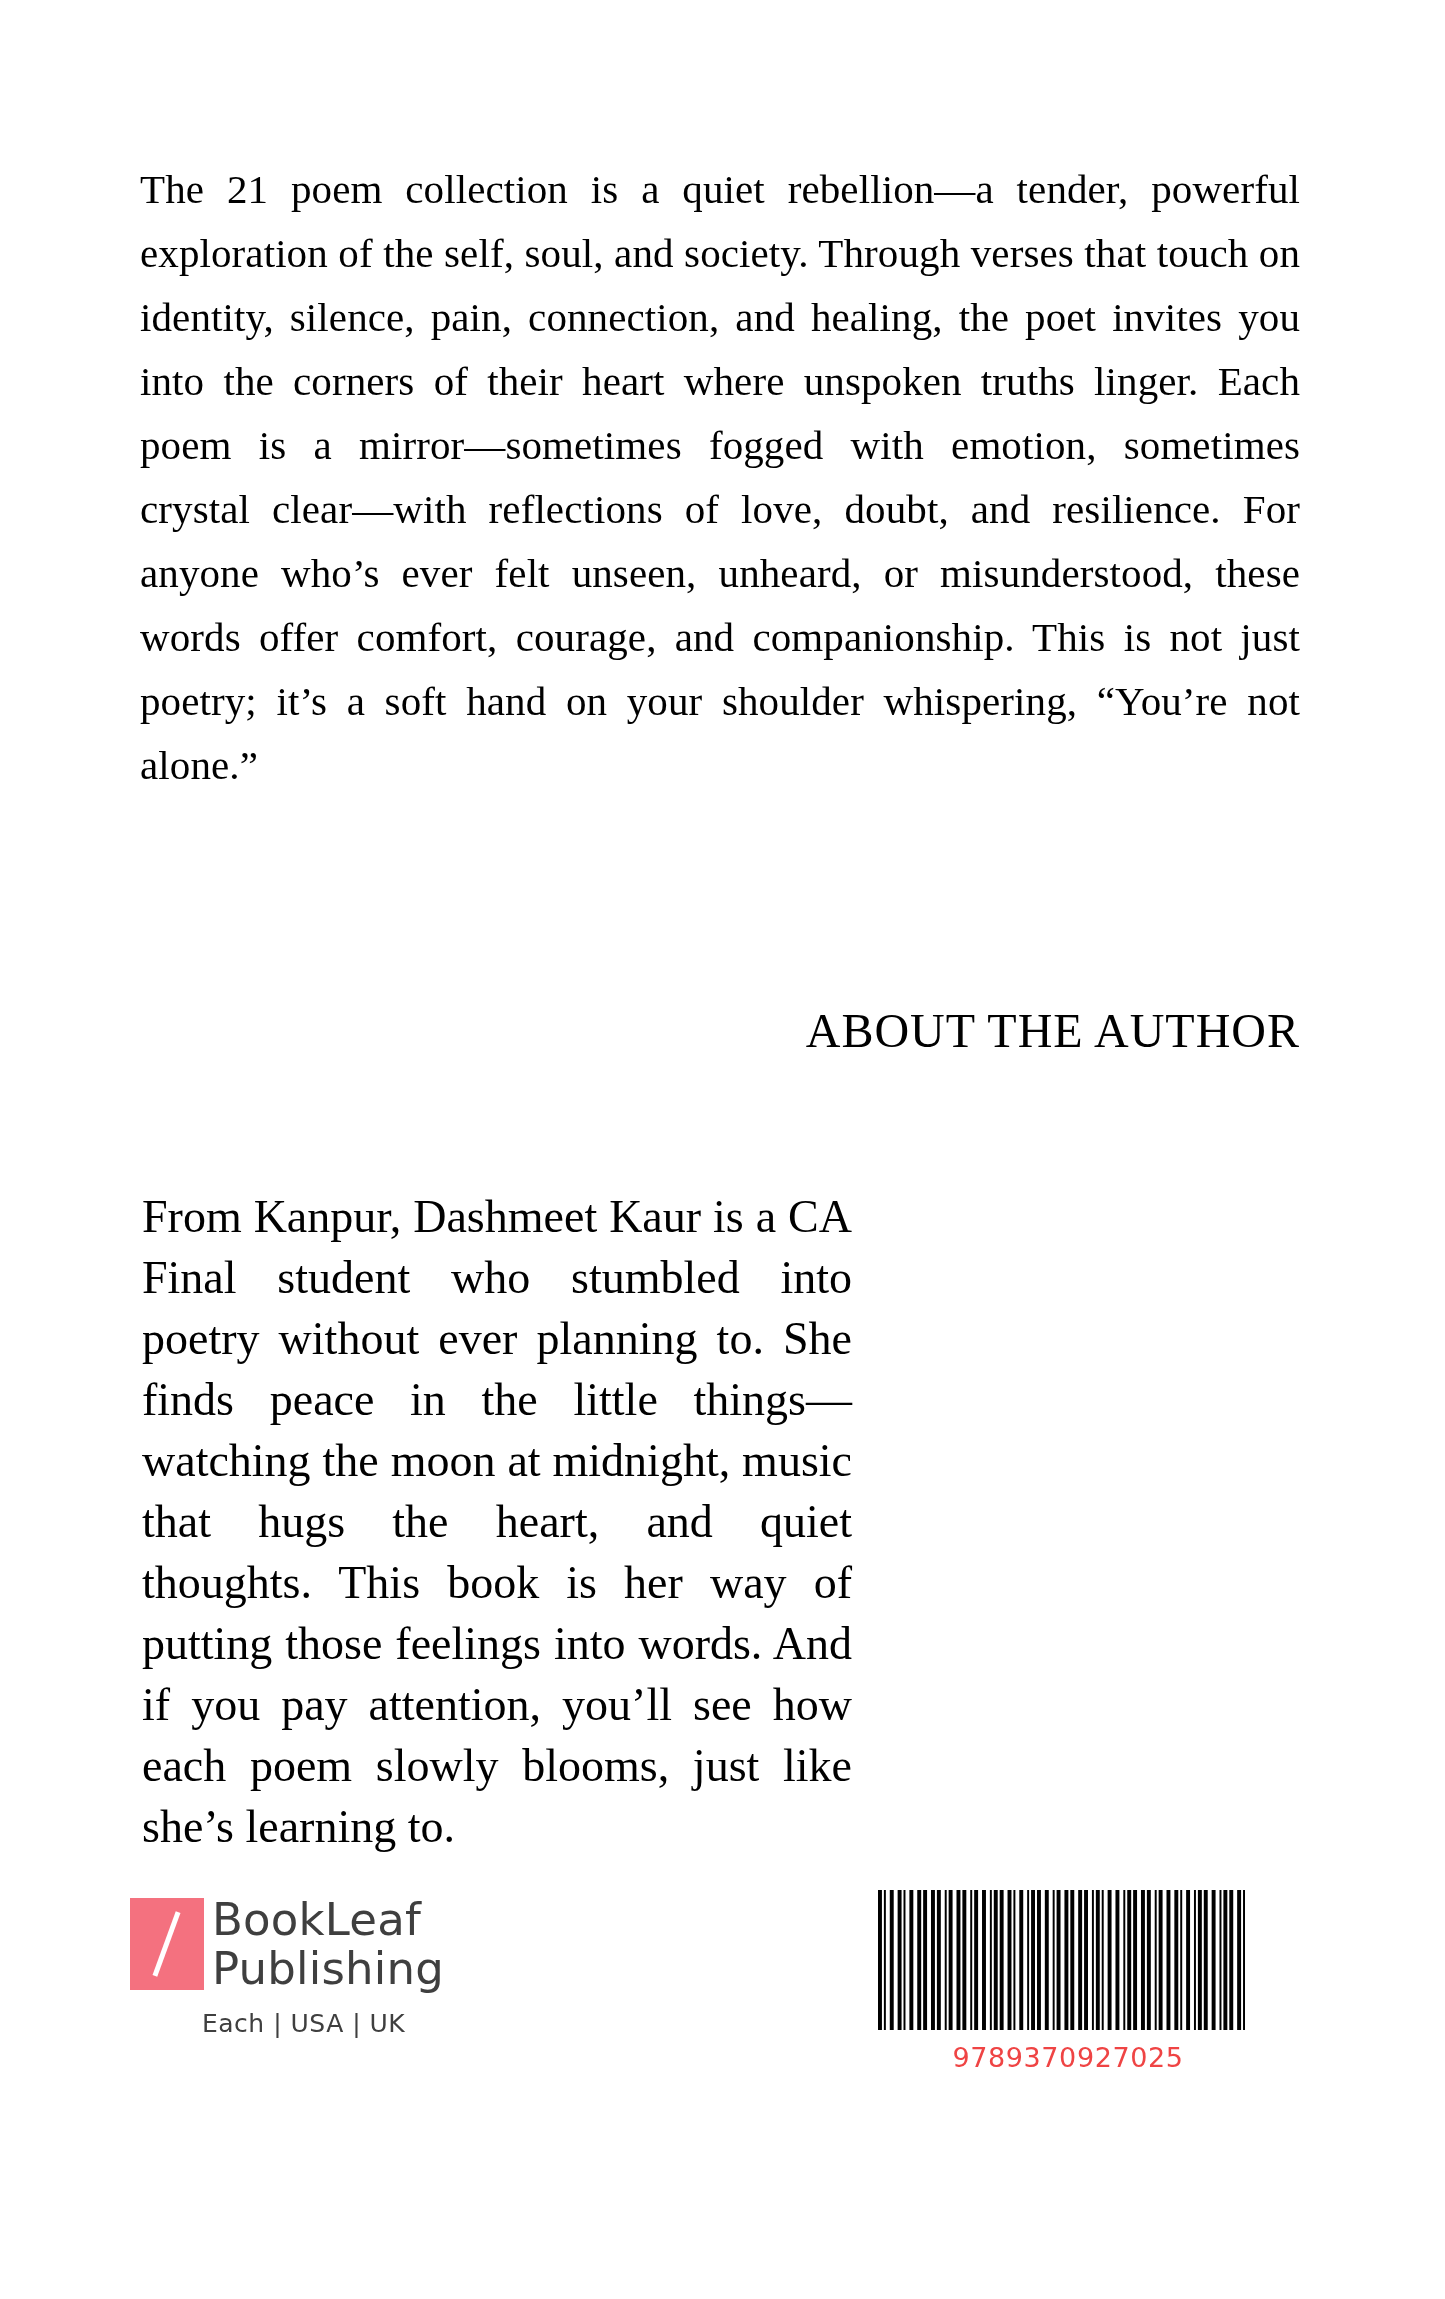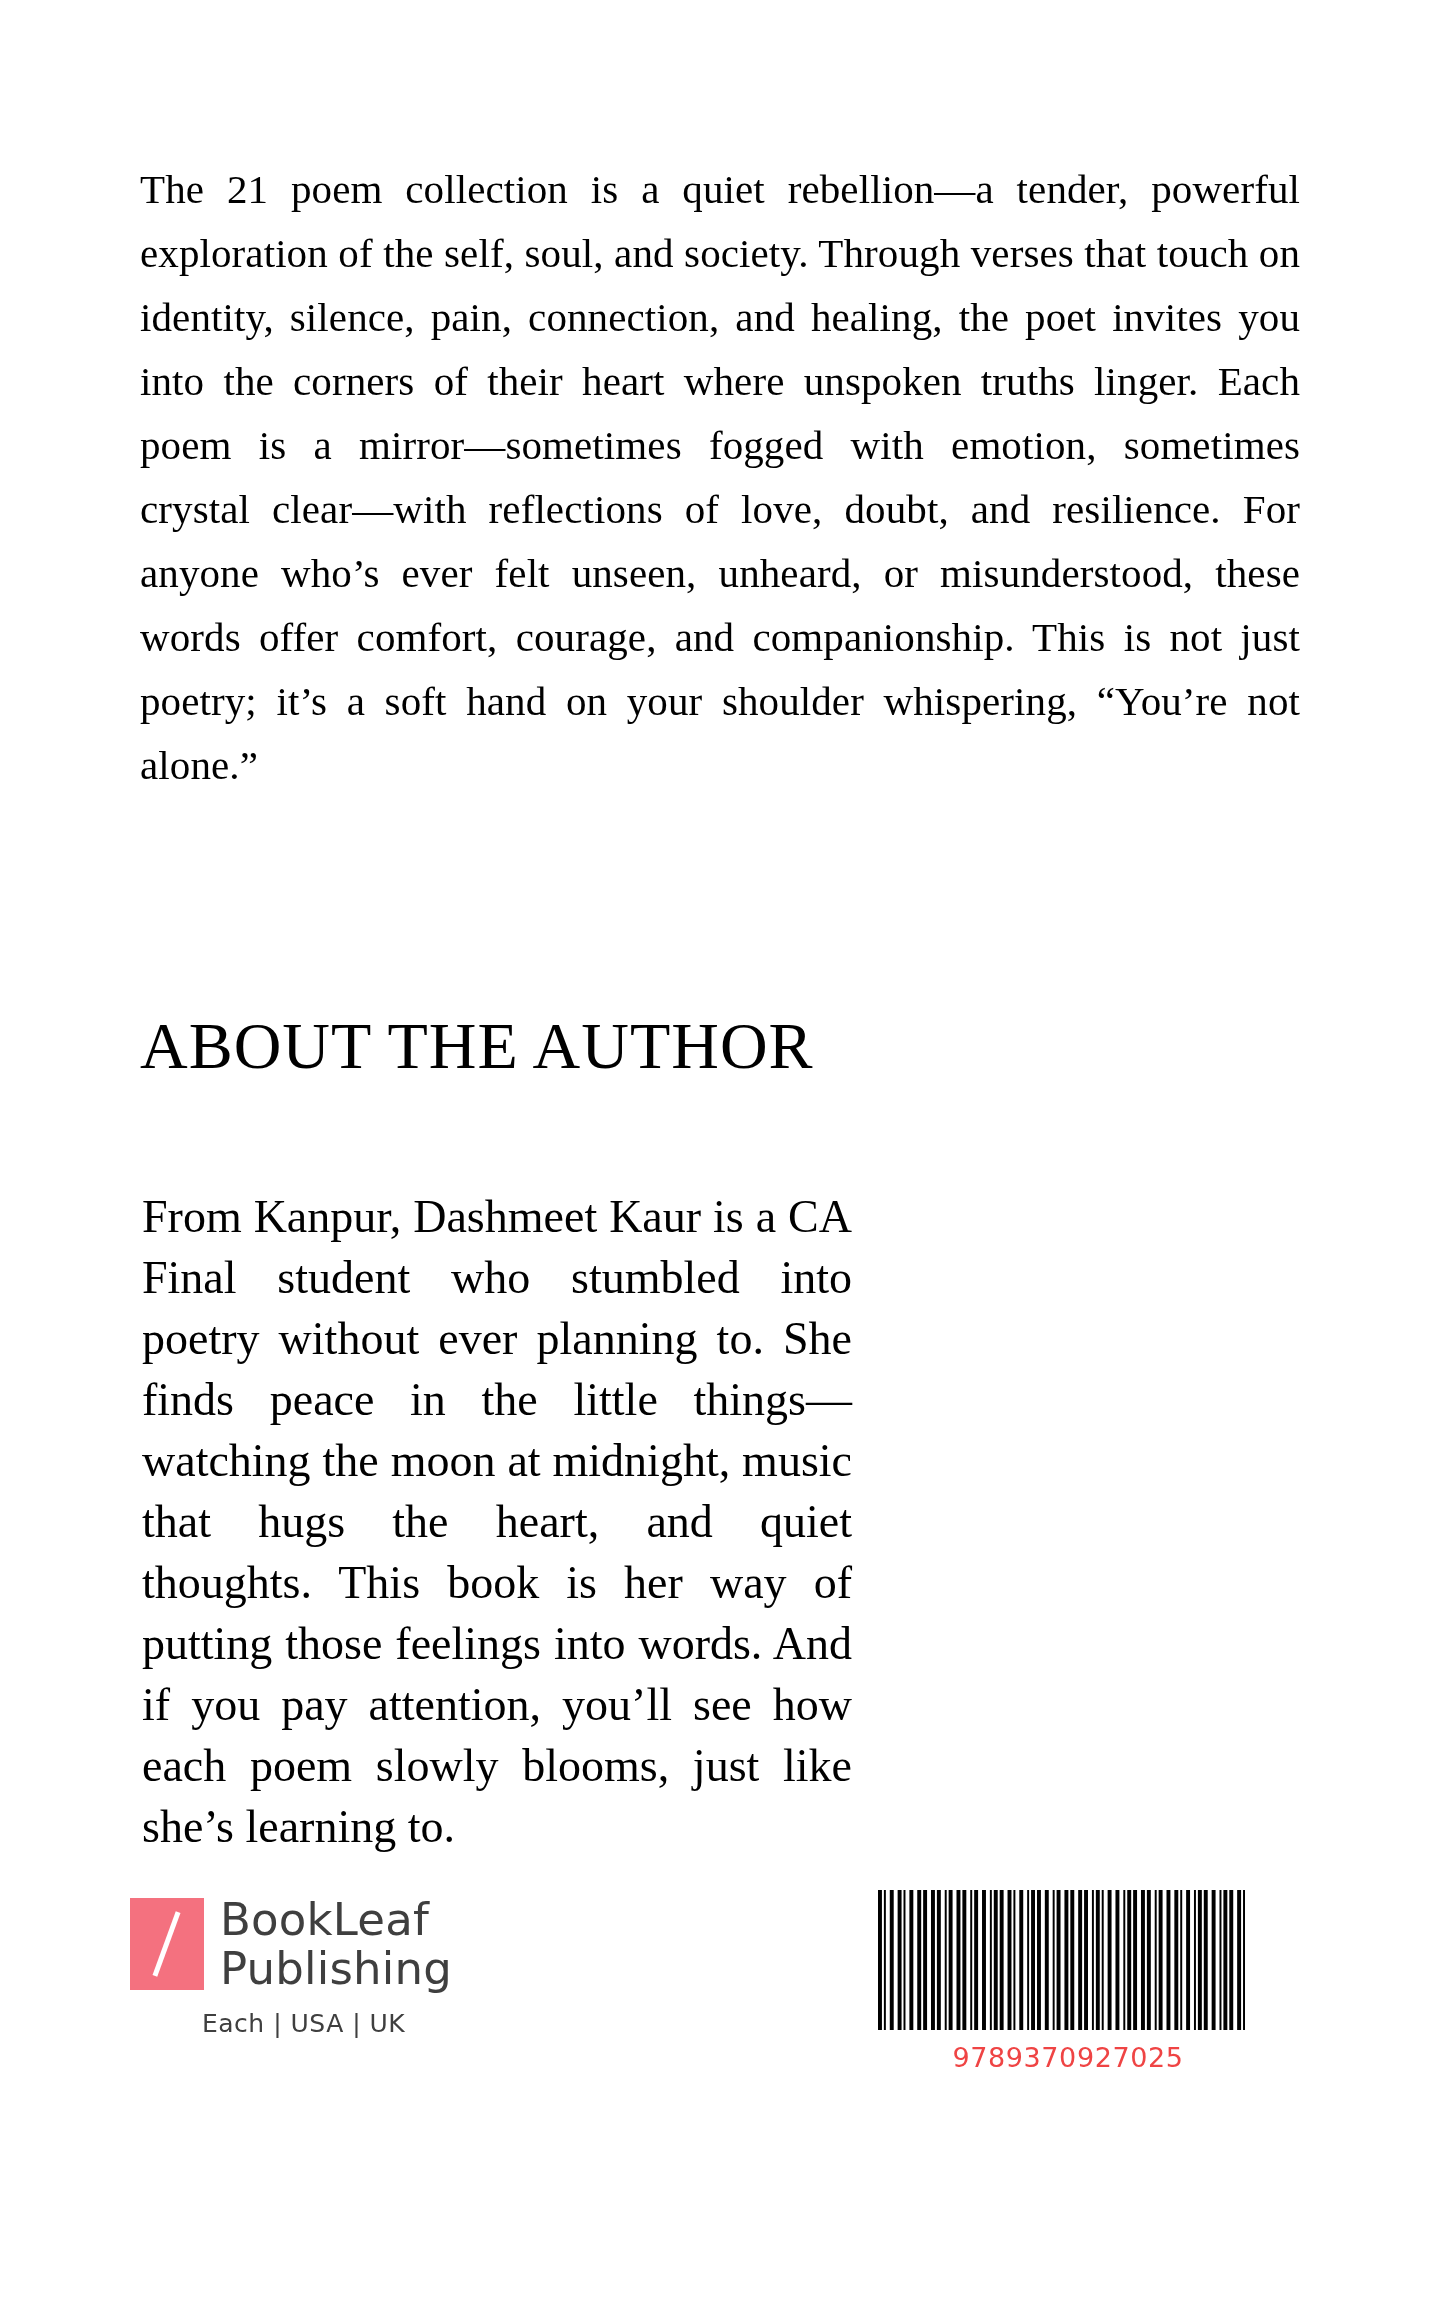--- a/index.html
+++ b/index.html
@@ -36,22 +36,22 @@
     text-justify: inter-word;
     letter-spacing: 0.1px;
   }
 
   
   .about-heading {
     position: absolute;
     left: 140px;
     top: 955px;
     width: 1160px;
-    text-align: left;
-    font-size: 66px;
+    text-align: right;
+    font-size: 48px;
     line-height: 72px;
     letter-spacing: 1px;
     font-weight: 400;
   }
 
   
   .author-bio {
     position: absolute;
     left: 142px;
     top: 1140px;
@@ -65,21 +65,21 @@
   
   .publisher {
     position: absolute;
     left: 130px;
     top: 1895px;
     width: 430px;
   }
   .pub-row {
     display: flex;
     align-items: center;
-    gap: 16px;
+    gap: 8px;
   }
   .pub-mark {
     width: 74px;
     height: 92px;
     background: #f4717f;
     position: relative;
     flex: 0 0 auto;
   }
   .pub-mark::after {
     content: "";

